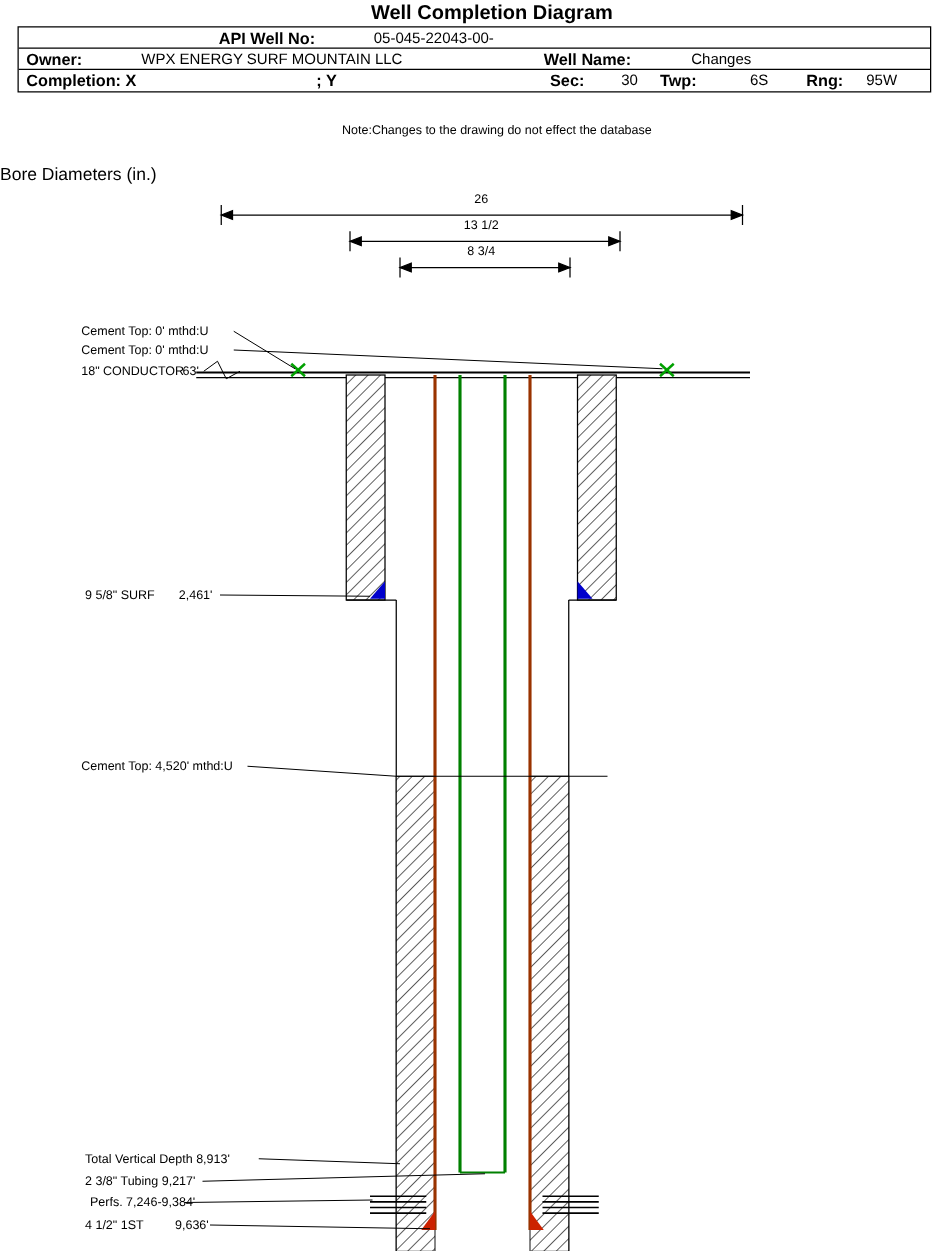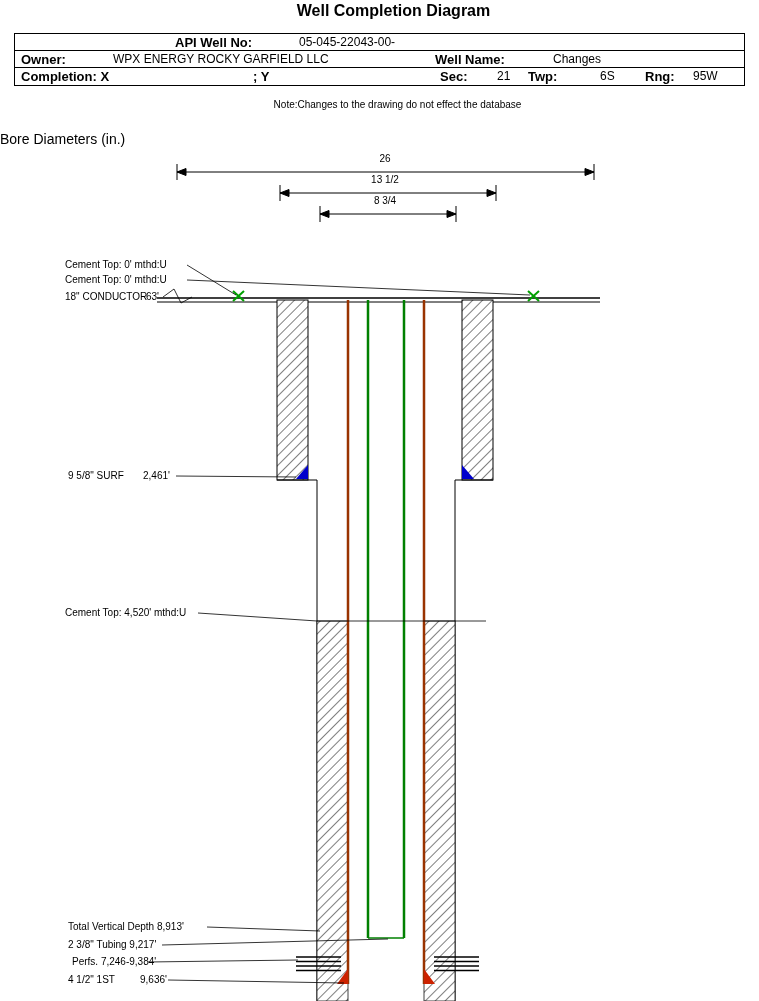--- a/index.html
+++ b/index.html
@@ -9,21 +9,20 @@
     font-family:"Liberation Sans", sans-serif; color:#000;
   }
   .abs { position:absolute; }
   .page-title {
     top:2px; left:0; width:759px; text-align:center;
     font-size:16px; font-weight:bold;padding-left:28px;
   }
   .info-table {
     left:14px; top:21px; width:731px;
     border:1px solid #000;
-    margin-top:12px;
   }
   .info-row { position:relative; height:17px; border-bottom:1px solid #000; }
   .info-row:last-child { border-bottom:none; }
   .info-row span { position:absolute; top:0; line-height:17px; white-space:nowrap; }
   .lbl { font-weight:bold; font-size:13px; }
   .val { font-size:12px; }
   .note-line {
     top:99px; left:0; width:759px; text-align:center; font-size:10px;margin-left:18px;
   }
   .bore-title {
@@ -39,29 +38,29 @@
 
 <div class="abs page-title">Well Completion Diagram</div>
 
 <div class="abs info-table">
   <div class="info-row">
     <span class="lbl" style="left:160px">API Well No:</span>
     <span class="val" style="left:284px">05-045-22043-00-</span>
   </div>
   <div class="info-row">
     <span class="lbl" style="left:6px">Owner:</span>
-    <span class="val" style="left:98px">WPX ENERGY ROCKY GARFIELD LLC</span>
+    <span class="val" style="left:98px">WPX ENERGY SURF MOUNTAIN LLC</span>
     <span class="lbl" style="left:420px">Well Name:</span>
     <span class="val" style="left:538px">Changes</span>
   </div>
   <div class="info-row">
     <span class="lbl" style="left:6px">Completion: X</span>
     <span class="lbl" style="left:238px">; Y</span>
     <span class="lbl" style="left:425px">Sec:</span>
-    <span class="val" style="left:482px">21</span>
+    <span class="val" style="left:482px">30</span>
     <span class="lbl" style="left:513px">Twp:</span>
     <span class="val" style="left:585px">6S</span>
     <span class="lbl" style="left:630px">Rng:</span>
     <span class="val" style="left:678px">95W</span>
   </div>
 </div>
 
 <div class="abs note-line">Note:Changes to the drawing do not effect the database</div>
 
 <div class="abs bore-title">Bore Diameters (in.)</div>

